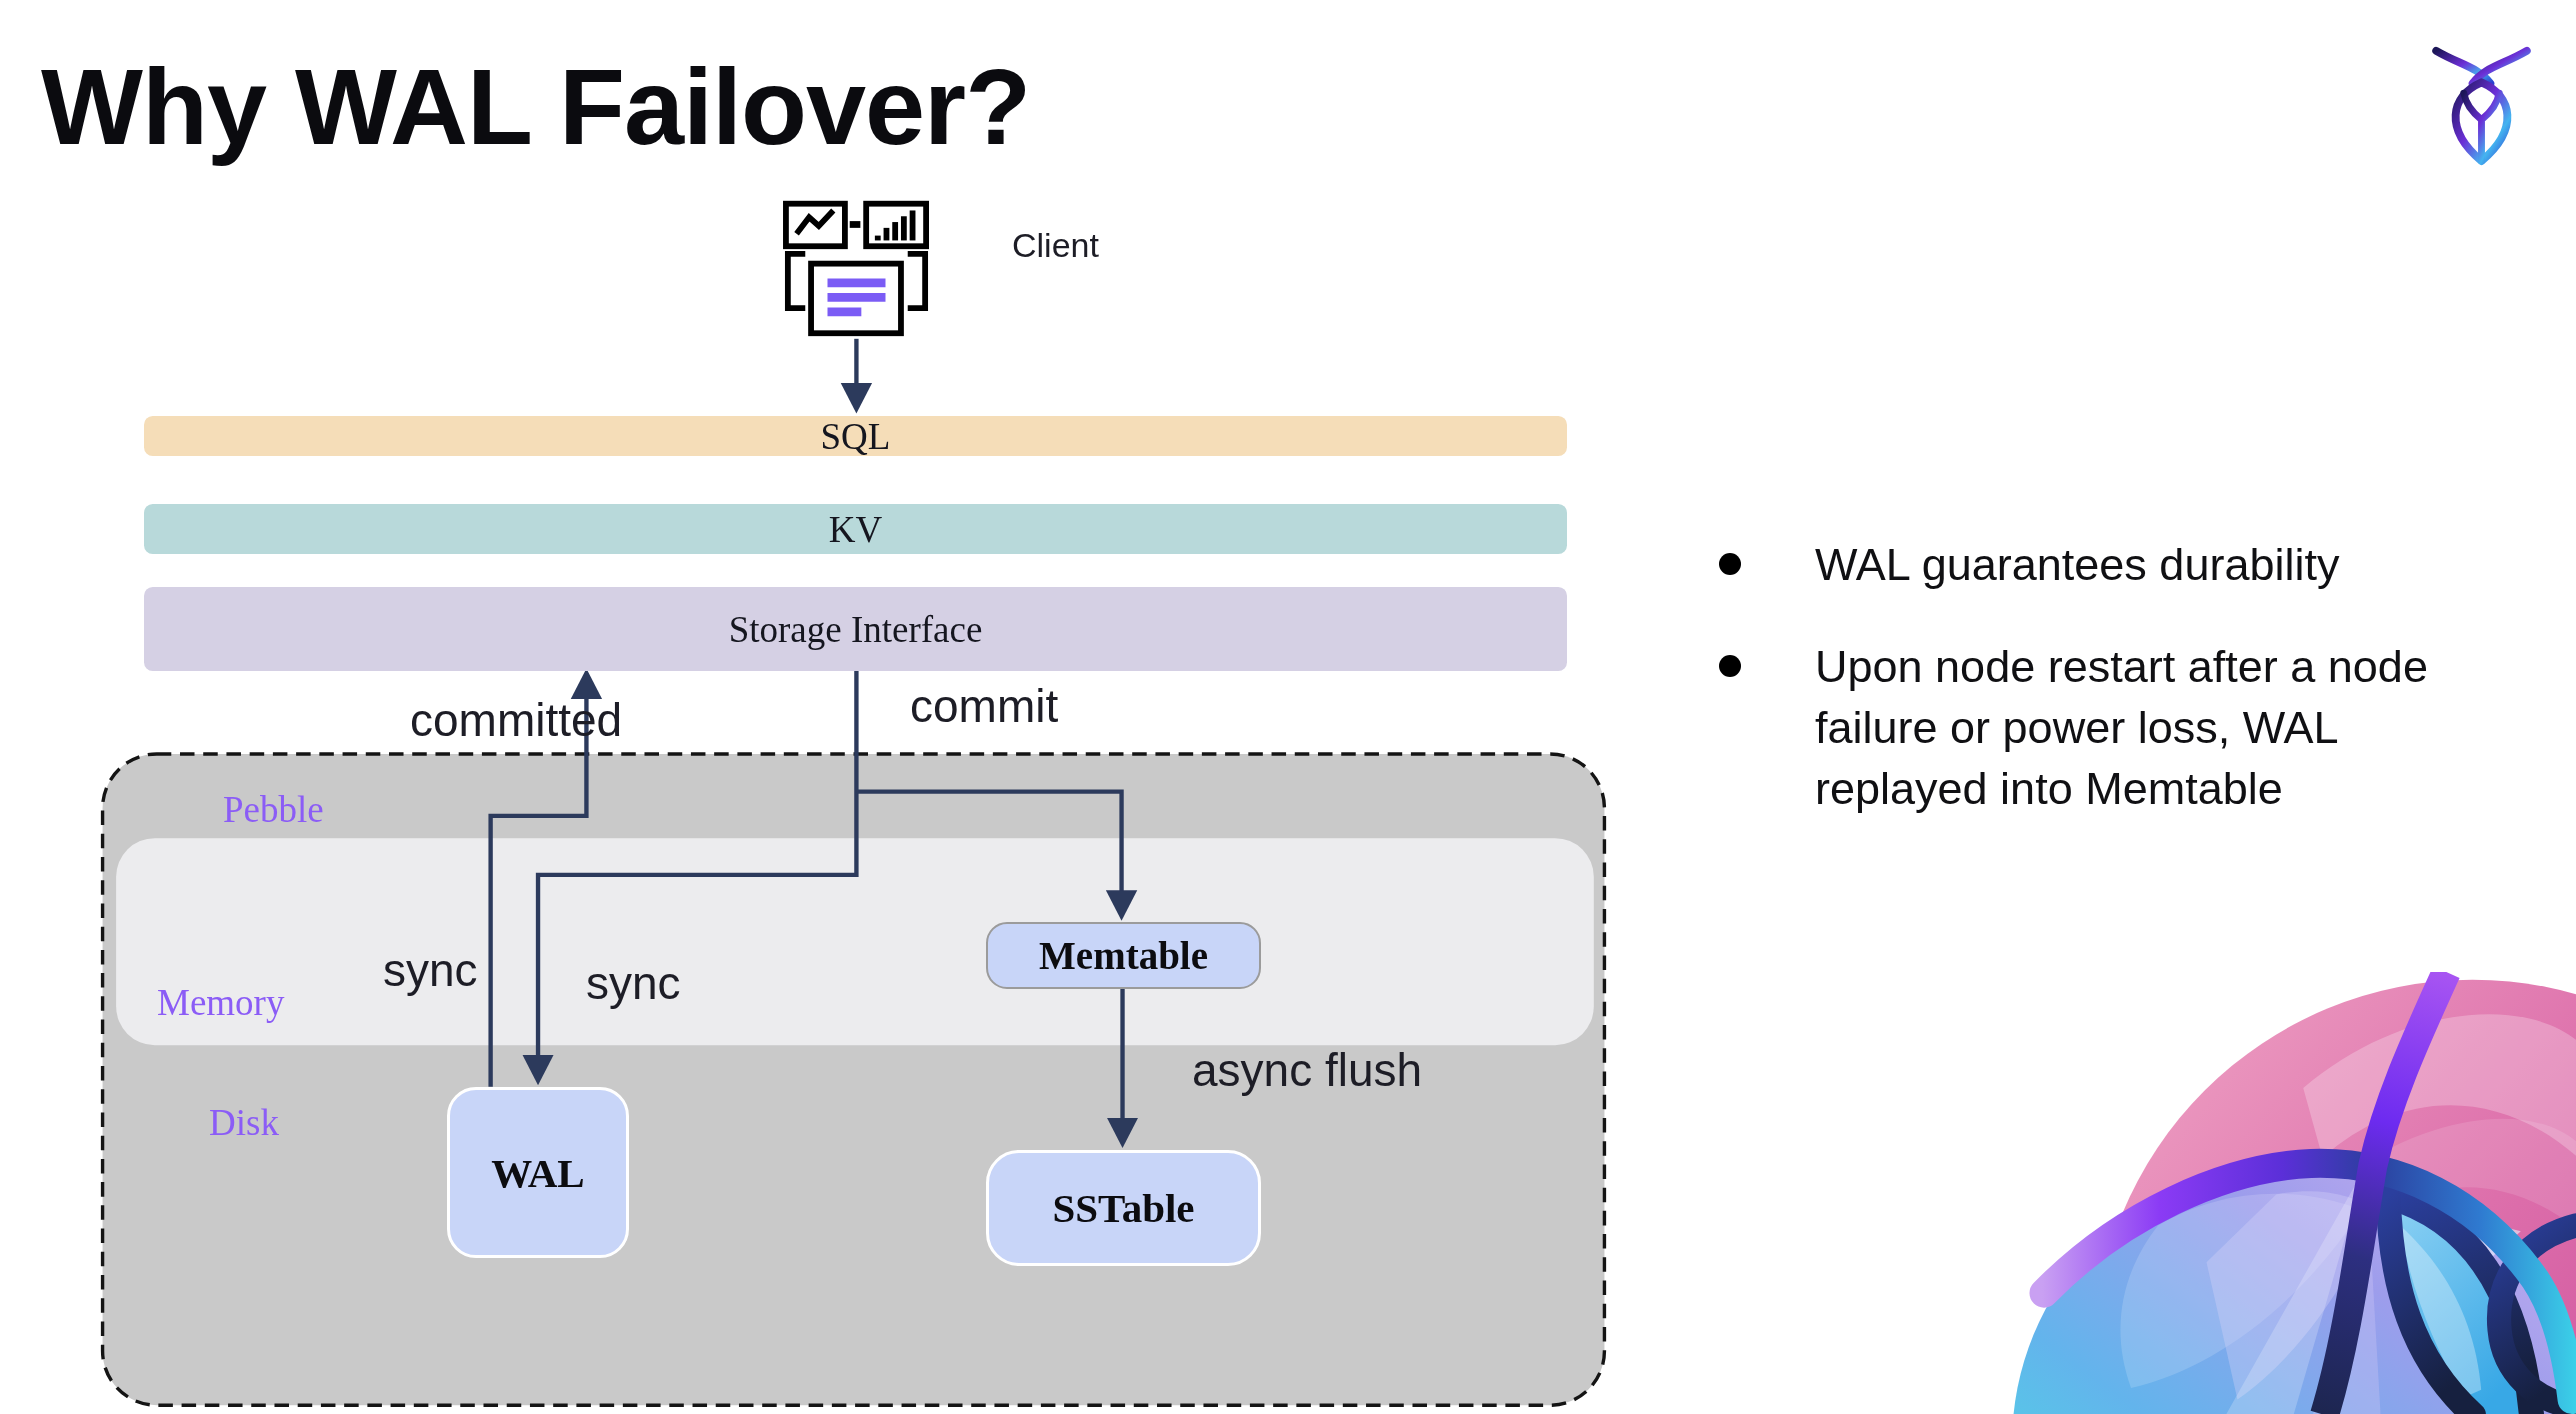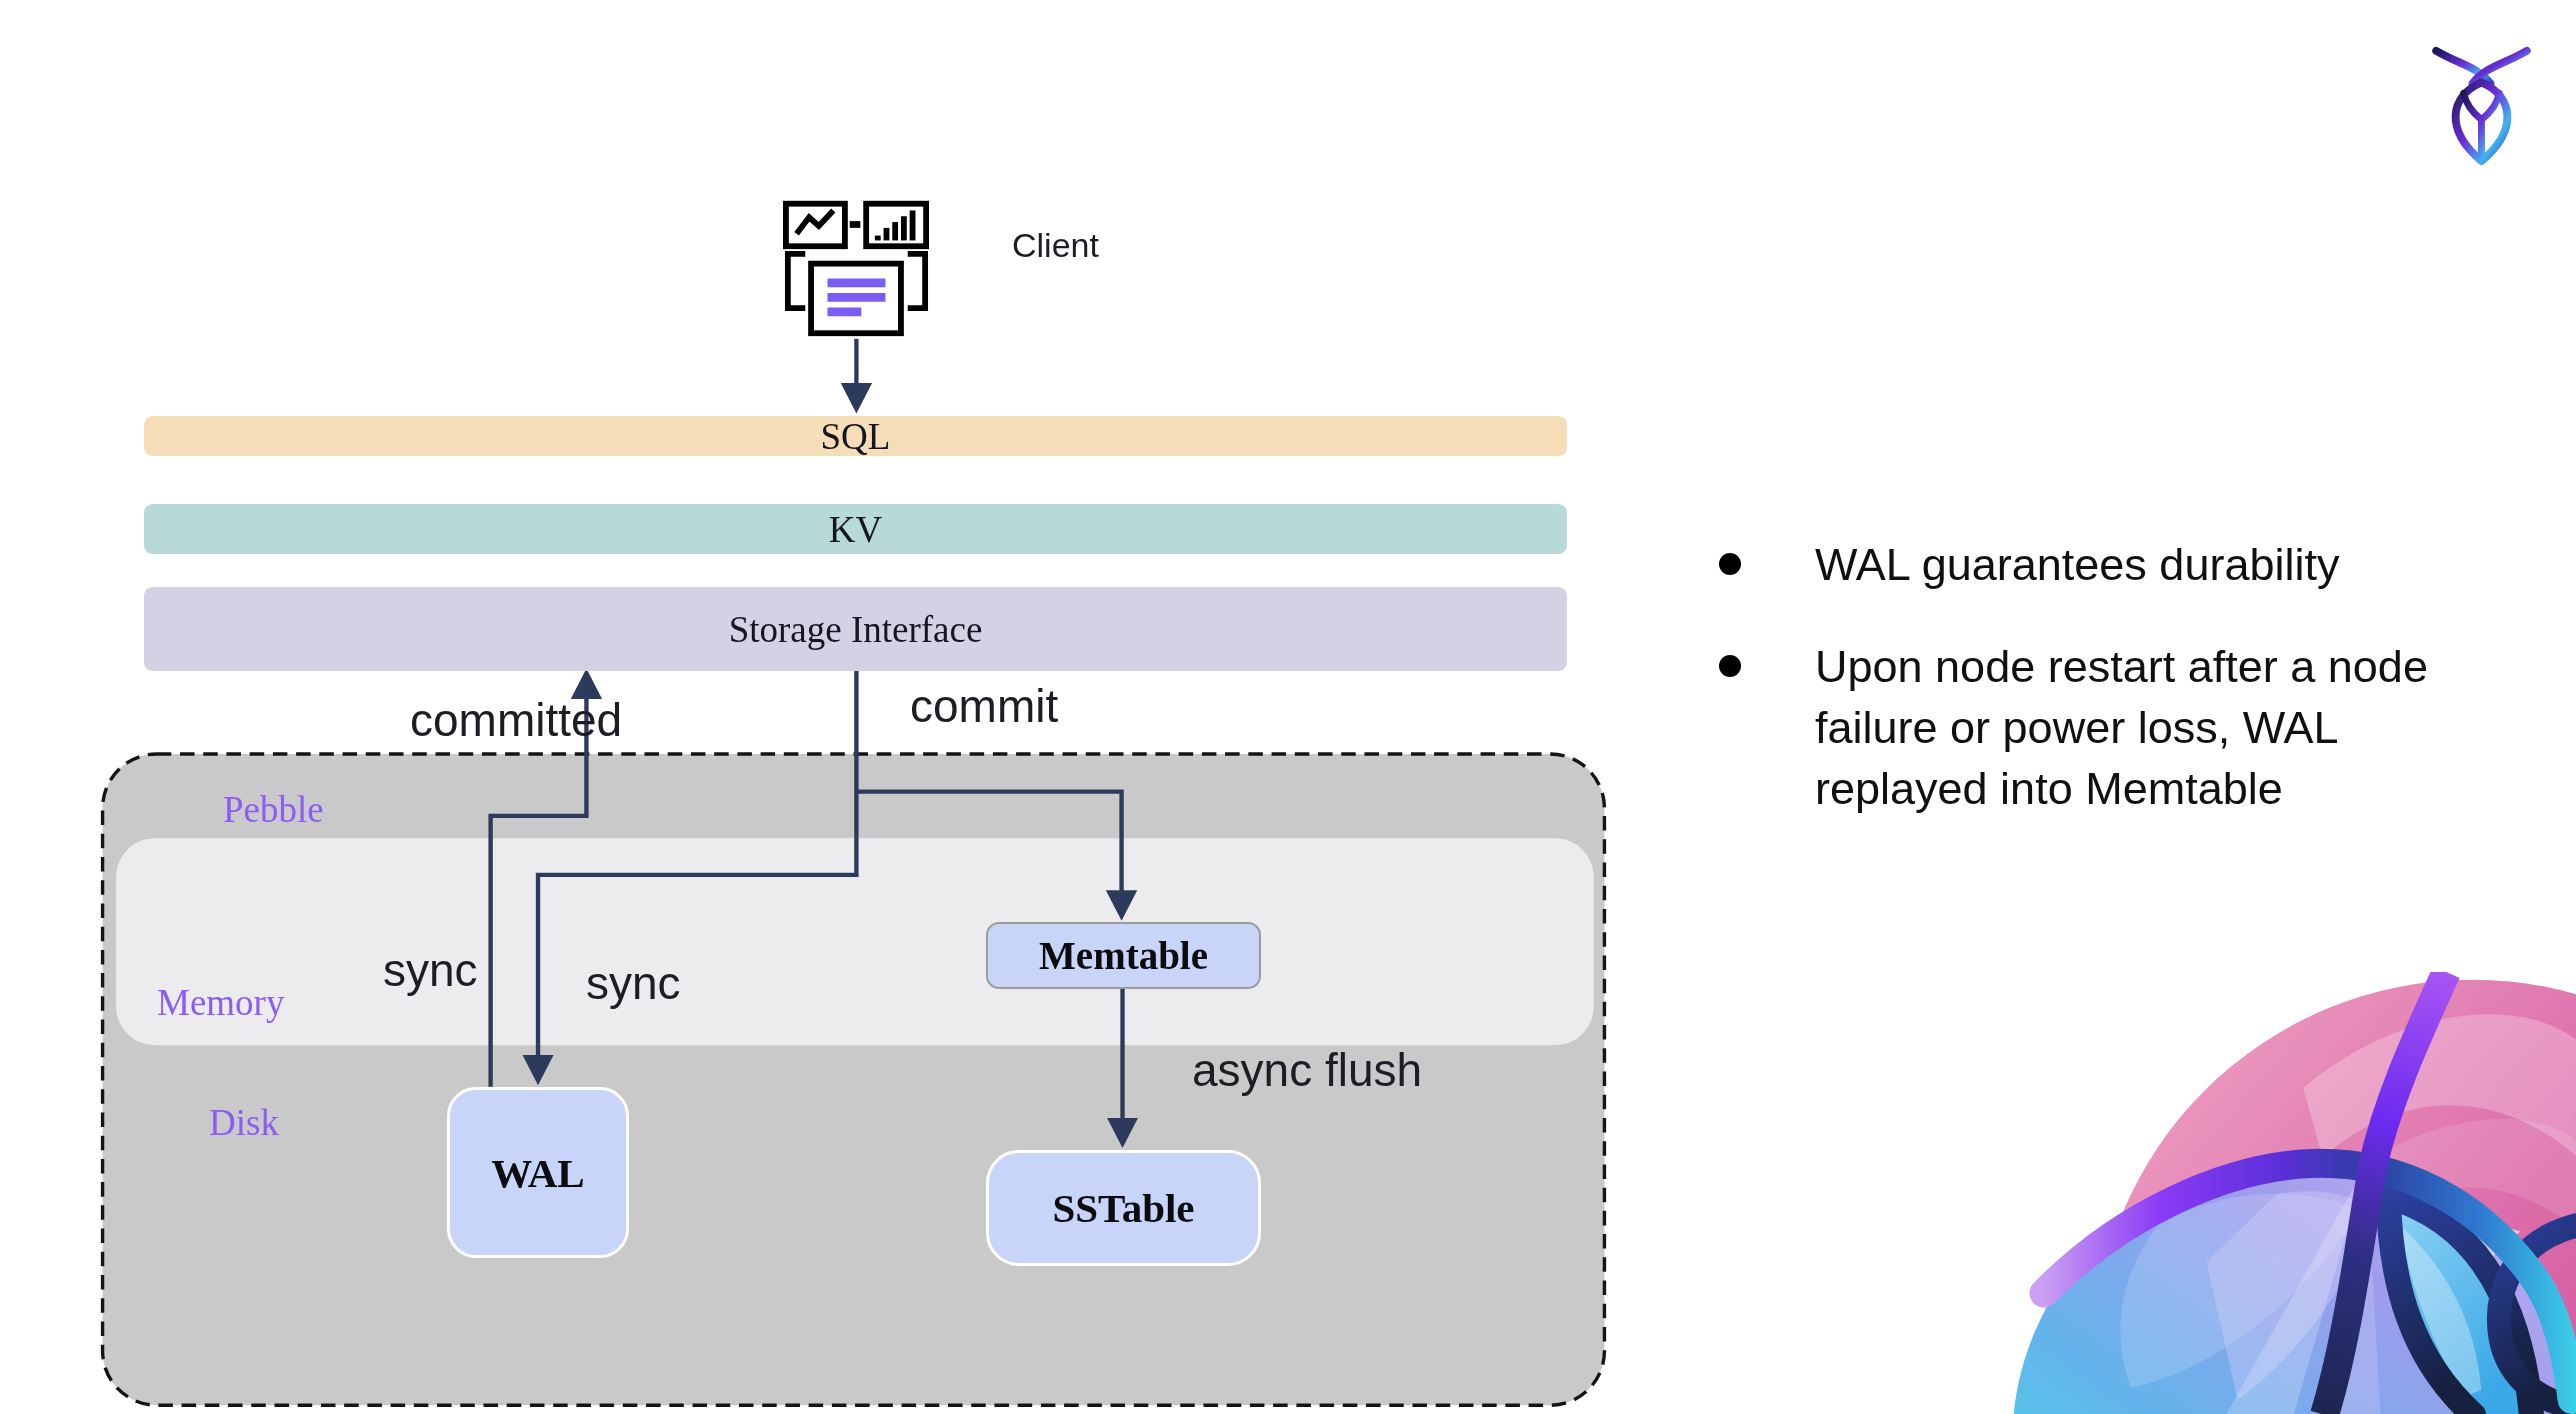--- a/index.html
+++ b/index.html
@@ -40,21 +40,21 @@
   #lbl-memory{left:157px;top:981px;}
   #lbl-disk{left:209px;top:1101px;}
   
   .node-box{
     position:absolute;background:#c8d5f8;
     display:flex;align-items:center;justify-content:center;
     font-family:"Liberation Serif",serif;font-weight:700;color:#0c0c10;
     box-sizing:border-box;
   }
   #box-wal{left:447px;top:1087px;width:182px;height:171px;border:3.9px solid #ffffff;border-radius:29px;font-size:41px;}
-  #box-memtable{left:986px;top:922px;width:275px;height:67px;border:2.9px solid #9b9b9b;border-radius:13px;font-size:39px;}
+  #box-memtable{left:986px;top:922px;width:275px;height:67px;border:2.9px solid #9b9b9b;border-radius:21px;font-size:39px;}
   #box-sstable{left:986px;top:1150px;width:275px;height:116px;border:3.9px solid #ffffff;border-radius:33px;font-size:41px;}
   
   #bullets{position:absolute;left:1719px;top:534px;width:813px;}
   .bullet-row{display:flex;align-items:flex-start;margin-bottom:41px;}
   .bullet-dot{
     width:22px;height:22px;border-radius:50%;background:#000;
     margin-top:19.4px;flex:0 0 22px;
   }
   .bullet-text{
     margin-left:74px;width:627px;
@@ -84,20 +84,21 @@
 
     <g stroke="#2c3a5c" stroke-width="4.5" fill="none">
       <path d="M885,350 V398" marker-end="url(#ah)"></path>
       <path d="M507,1123 V843 H606 V720" marker-end="url(#ah)"></path>
       <path d="M885,685 V904 H556 V1092" marker-end="url(#ah)"></path>
       <path d="M885,818 H1159 V922" marker-end="url(#ah)"></path>
       <path d="M1160,1022 V1157" marker-end="url(#ah)"></path>
     </g>
   </svg>
 
+  <div id="title">Why WAL Failover?</div>
 
   <svg id="client-icon" width="155" height="145" viewBox="0 0 160 150">
     <g>
       <rect x="7" y="9" width="61" height="44" fill="#fff" stroke="#000" stroke-width="6"></rect>
       <polyline points="18,40 31,23 41,32 56,16" fill="none" stroke="#000" stroke-width="6"></polyline>
       <rect x="73" y="27" width="11" height="7" fill="#000"></rect>
       <rect x="90" y="9" width="62" height="44" fill="#fff" stroke="#000" stroke-width="6"></rect>
       <rect x="99" y="42" width="6" height="5" fill="#000"></rect>
       <rect x="108" y="34" width="6" height="13" fill="#000"></rect>
       <rect x="117" y="28" width="6" height="19" fill="#000"></rect>

